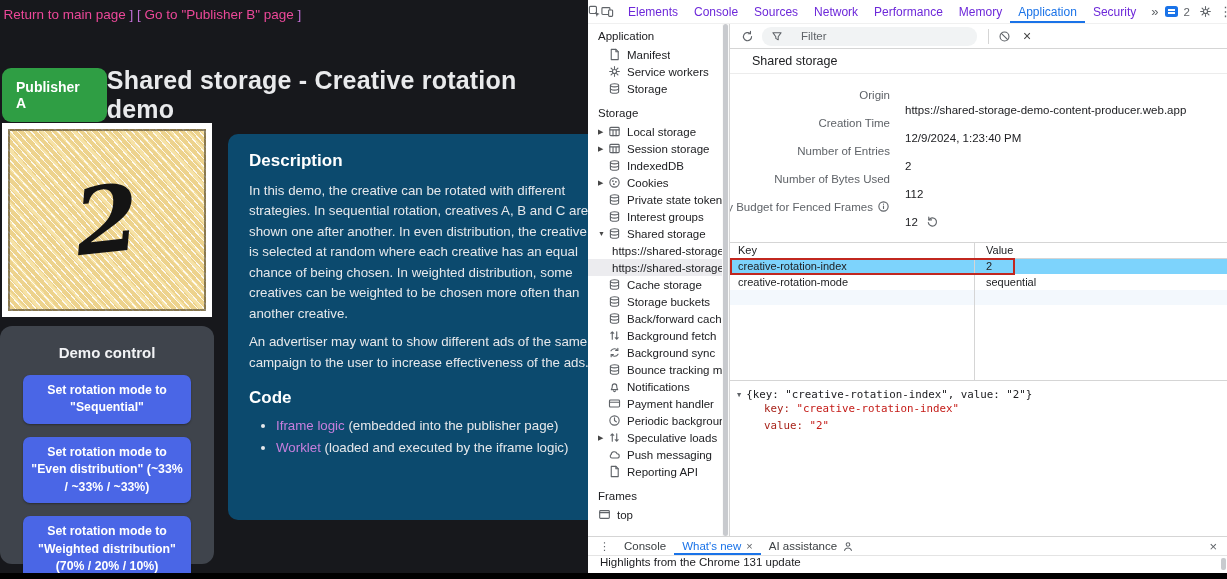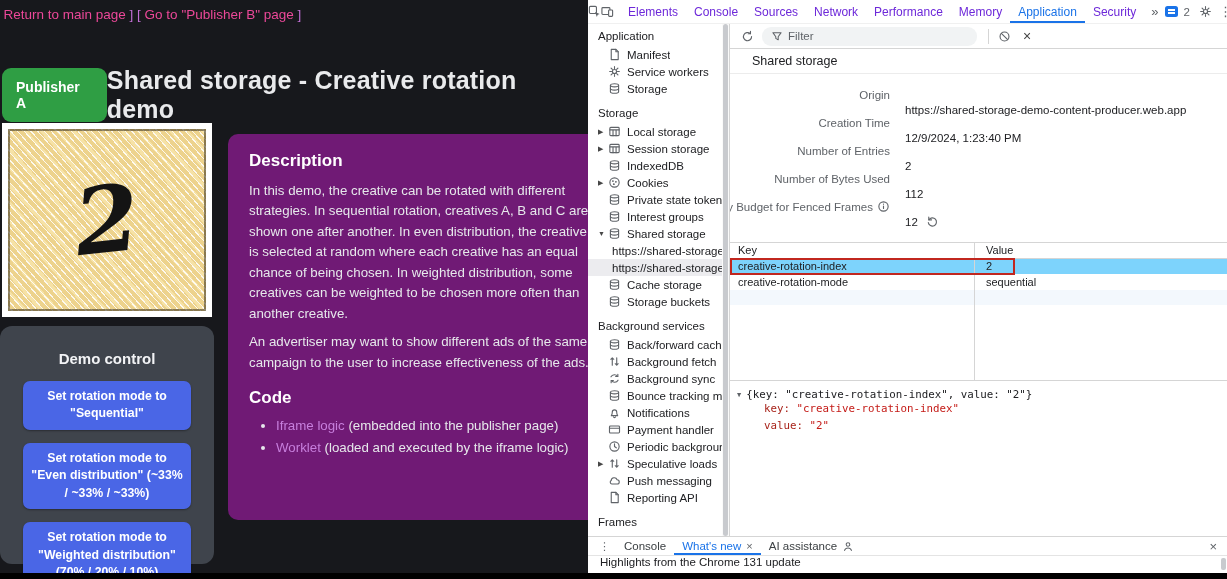--- a/index.html
+++ b/index.html
@@ -25,26 +25,26 @@
     width:100%; height:100%; position:relative; display:flex; align-items:center; justify-content:center;
     background-color:#f6e2a6;
     background-image:
       repeating-linear-gradient(48deg, rgba(255,255,255,0) 0 4px, rgba(255,255,255,.85) 4px 5px),
       repeating-linear-gradient(48deg, rgba(226,192,110,.45) 0 9px, rgba(255,255,255,0) 9px 12px);
     border:2px solid rgba(70,60,35,.6);
   }
   .creative-digit { font-family:"DejaVu Serif", serif; font-style:italic; font-weight:bold; font-size:92px; color:#141414; transform:rotate(-6deg); line-height:1; }
 
   .demo-panel { position:absolute; left:0; top:326px; width:214px; height:238px; background:#3f444c; border-radius:12px; padding-top:12px; }
-  .demo-title { text-align:center; color:#f2f3f5; font-weight:bold; font-size:15px; margin:12px 0 14px; }
+  .demo-title { text-align:center; color:#f2f3f5; font-weight:bold; font-size:15px; margin:6px 0 14px; }
   .demo-btn { display:block; width:168px; margin:0 auto 13px; background:#4a66e6; color:#fff; font-weight:bold;
     font-size:12.3px; line-height:1.42; text-align:center; border:none; border-radius:7px; padding:7px 8px;
     font-family:inherit; cursor:pointer; box-shadow:0 1px 2px rgba(0,0,0,.35); }
 
-  .desc-panel { position:absolute; left:228px; top:134px; width:392px; height:386px; background:#701a75; border-radius:10px; padding:15px 21px; }
+  .desc-panel { position:absolute; left:228px; top:134px; width:392px; height:386px; background:#0c4a6e; border-radius:10px; padding:15px 21px; }
   .desc-h { color:#fff; font-size:17px; font-weight:bold; margin:2px 0 10px; }
   .desc-p { color:#e6e8eb; font-size:13.3px; line-height:1.54; margin:0 0 15px; }
   .desc-p.second { margin-bottom:8px; }
   .code-h { color:#fff; font-size:17px; font-weight:bold; margin:14px 0 8px; }
   .code-list { margin:0 0 0 27px; padding:0; color:#e6e8eb; font-size:13.3px; line-height:1.5; }
   .code-list li { margin-bottom:2px; }
   .code-link { color:#c77fdd; text-decoration:none; cursor:pointer; }
 
   
   .devtools { position:absolute; left:588px; top:0; width:639px; height:573px; background:#fff; color:#202124; }
@@ -71,21 +71,21 @@
   .sb-sp { width:10px; flex:none; }
   .sb-ic { width:13px; height:13px; flex:none; margin-right:6px; display:flex; align-items:center; justify-content:center; }
   .sb-label { overflow:hidden; }
   .sb-item.url { padding-left:24px; color:#202124; }
   .dt-sbscroll { width:7px; flex:none; background:#fafafa; }
   .dt-sbthumb { margin:0 1px; height:100%; background:#c8cace; border-radius:3px; }
 
   .dt-main { flex:1; border-left:1px solid #d5d5d5; display:flex; flex-direction:column; overflow:hidden; }
   .dt-toolbar { height:25px; flex:none; display:flex; align-items:center; border-bottom:1px solid #d5d5d5; padding-left:9px; gap:7px; }
   .tool-ic { width:16px; height:16px; display:flex; align-items:center; justify-content:center; cursor:pointer; }
-  .filter-pill { width:215px; height:19px; background:#f1f3f4; border-radius:9px; display:flex; align-items:center; gap:5px; padding:0 9px; cursor:text; }
+  .filter-pill { width:215px; height:19px; background:#f1f3f4; border-radius:9px; display:flex; align-items:center; gap:18px; padding:0 9px; cursor:text; }
   .filter-pill span { color:#5f6368; font-size:11.5px; }
   .tool-sep { width:1px; height:15px; background:#d5d5d5; margin-left:4px; }
   .tool-x { color:#444; font-size:14px; padding:0 4px; cursor:pointer; }
 
   .panel-title { flex:none; height:25px; line-height:25px; padding-left:22px; font-size:12.5px; color:#202124; border-bottom:1px solid #ececec; }
   .dt-meta { flex:none; height:168px; padding-top:12px; }
   .meta-row { display:flex; align-items:center; margin-bottom:11px; font-size:11.5px; height:17px; }
   .meta-label { width:160px; flex:none; text-align:right; color:#5f6368; white-space:nowrap; }
   .meta-label.wide { width:205px; margin-left:-45px; }
   .meta-value { margin-left:15px; color:#202124; display:flex; align-items:center; gap:8px;margin-top:30px; }
@@ -335,21 +335,20 @@
           <span class="sb-ic">
             <svg viewBox="0 0 14 14" width="13" height="13" fill="none" stroke="#5f6368" stroke-width="1.2" stroke-linecap="round" stroke-linejoin="round">
               <ellipse cx="7" cy="3.6" rx="4.4" ry="1.7"></ellipse>
               <path d="M2.6 3.6v6.8c0 .95 1.97 1.7 4.4 1.7s4.4-.75 4.4-1.7V3.6"></path>
               <path d="M2.6 7c0 .95 1.97 1.7 4.4 1.7S11.4 7.95 11.4 7"></path>
             </svg>
           </span>
           <span class="sb-label">Storage buckets</span>
         </div>
 
-      <div class="sb-header">Background services</div>
       <div class="sb-item">
           <span class="sb-sp"></span>
           <span class="sb-ic">
             <svg viewBox="0 0 14 14" width="13" height="13" fill="none" stroke="#5f6368" stroke-width="1.2" stroke-linecap="round" stroke-linejoin="round">
               <ellipse cx="7" cy="3.6" rx="4.4" ry="1.7"></ellipse>
               <path d="M2.6 3.6v6.8c0 .95 1.97 1.7 4.4 1.7s4.4-.75 4.4-1.7V3.6"></path>
               <path d="M2.6 7c0 .95 1.97 1.7 4.4 1.7S11.4 7.95 11.4 7"></path>
             </svg>
           </span>
           <span class="sb-label">Back/forward cache</span>

